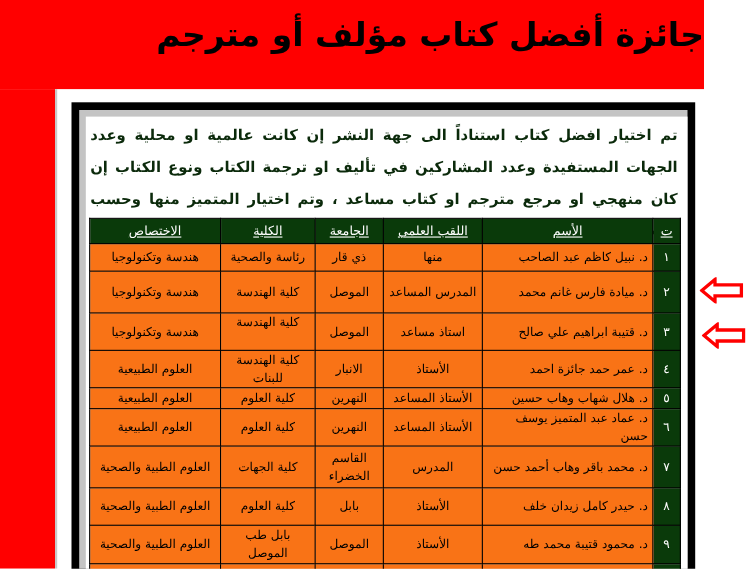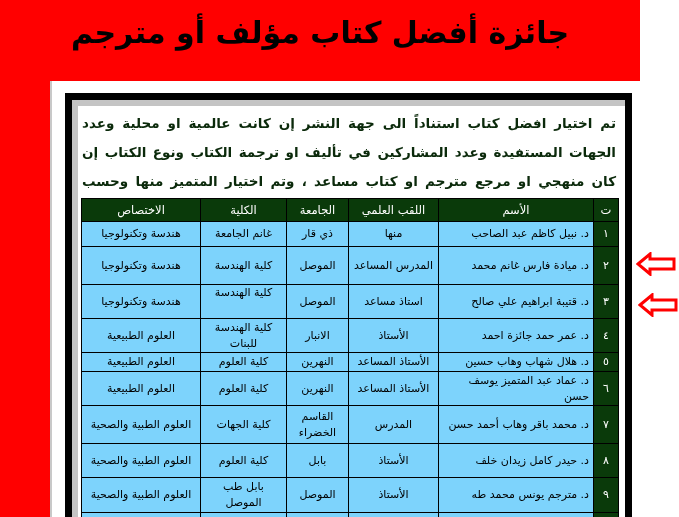--- a/index.html
+++ b/index.html
@@ -15,21 +15,21 @@
   .red-left {
     position: absolute; left: 0; top: 81px; width: 50px; height: 436px;
     background: #ff0000;
   }
   .page-edge {
     position: absolute; left: 50px; top: 81px; width: 2px; height: 436px;
     background: #c8c8c8;
   }
   .title {
     position: absolute; left: 0; top: 8px; width: 640px; height: 50px;
-    text-align: center; direction: rtl;
+    text-align: right; direction: rtl;
     font-family: "DejaVu Sans", sans-serif;
     font-weight: bold; font-size: 30px; line-height: 50px; color: #000;
     letter-spacing: -0.5px;
   }
   .frame {
     position: absolute; left: 65px; top: 93px; width: 567px; height: 430px;
     background: #000;
   }
   .frame-inner-gray {
     position: absolute; left: 72px; top: 100px; width: 553px; height: 420px;
@@ -48,24 +48,25 @@
   table.awards {
     position: absolute; left: 81px; top: 198px; width: 537px;
     border-collapse: collapse; direction: rtl;
     font-family: "DejaVu Sans", sans-serif; font-size: 11px; color: #000;
     table-layout: fixed;
   }
   table.awards th {
     background: #0a3a0a; color: #ffffff; font-weight: normal;
     height: 22px; border: 1px solid #000; padding: 0; text-align: center;
     font-size: 11.5px;
+    text-decoration: underline;
   }
   table.awards td {
     border: 1px solid #000; padding: 0 4px; text-align: center;
-    line-height: 16px; vertical-align: middle; background: #7dd3fc;
+    line-height: 16px; vertical-align: middle; background: #f97316;
   }
   table.awards td.num {
     background: #0a3a0a; color: #ffffff; padding: 0;
   }
   table.awards td.name { text-align: right; }
   .arrow {
     position: absolute; width: 40px; height: 24px;
   }
 </style>
 </head>
@@ -100,21 +101,21 @@
       <th>الكلية</th>
       <th>الاختصاص</th>
     </tr>
   </thead>
   <tbody>
     <tr style="height:25px">
       <td class="num">١</td>
       <td class="name">د. نبيل كاظم عبد الصاحب</td>
       <td>منها</td>
       <td>ذي قار</td>
-      <td>غانم الجامعة</td>
+      <td>رئاسة والصحية</td>
       <td>هندسة وتكنولوجيا</td>
     </tr>
     <tr style="height:38px">
       <td class="num">٢</td>
       <td class="name">د. ميادة فارس غانم محمد</td>
       <td>المدرس المساعد</td>
       <td>الموصل</td>
       <td>كلية الهندسة</td>
       <td>هندسة وتكنولوجيا</td>
     </tr>
@@ -161,21 +162,21 @@
     <tr style="height:34px">
       <td class="num">٨</td>
       <td class="name">د. حيدر كامل زيدان خلف</td>
       <td>الأستاذ</td>
       <td>بابل</td>
       <td>كلية العلوم</td>
       <td>العلوم الطبية والصحية</td>
     </tr>
     <tr style="height:35px">
       <td class="num">٩</td>
-      <td class="name">د. مترجم يونس محمد طه</td>
+      <td class="name">د. محمود قتيبة محمد طه</td>
       <td>الأستاذ</td>
       <td>الموصل</td>
       <td>بابل طب الموصل</td>
       <td>العلوم الطبية والصحية</td>
     </tr>
     <tr style="height:30px">
       <td class="num"></td>
       <td class="name"></td>
       <td></td>
       <td></td>

